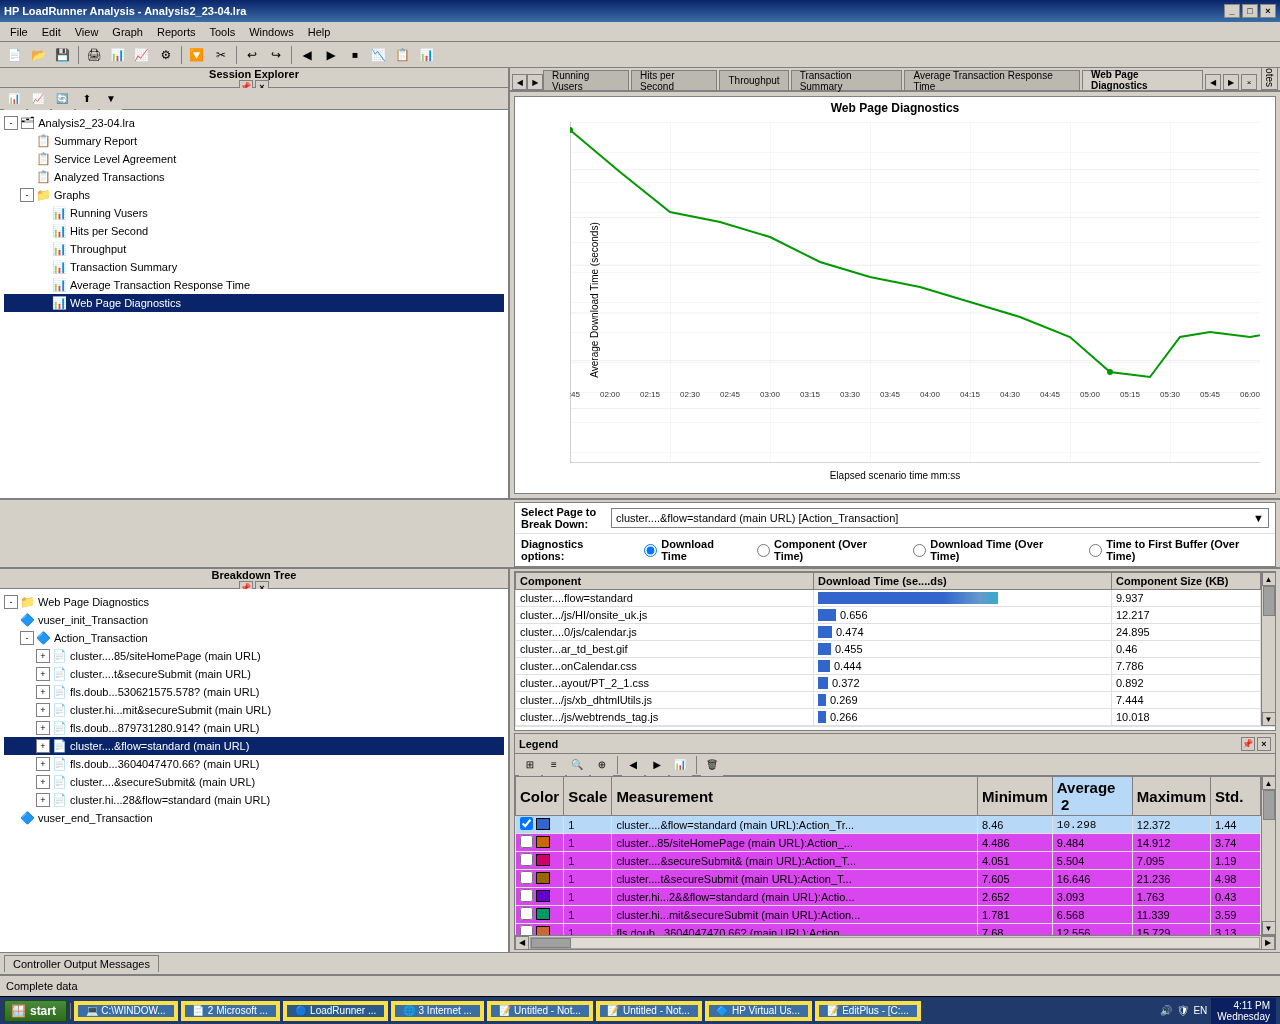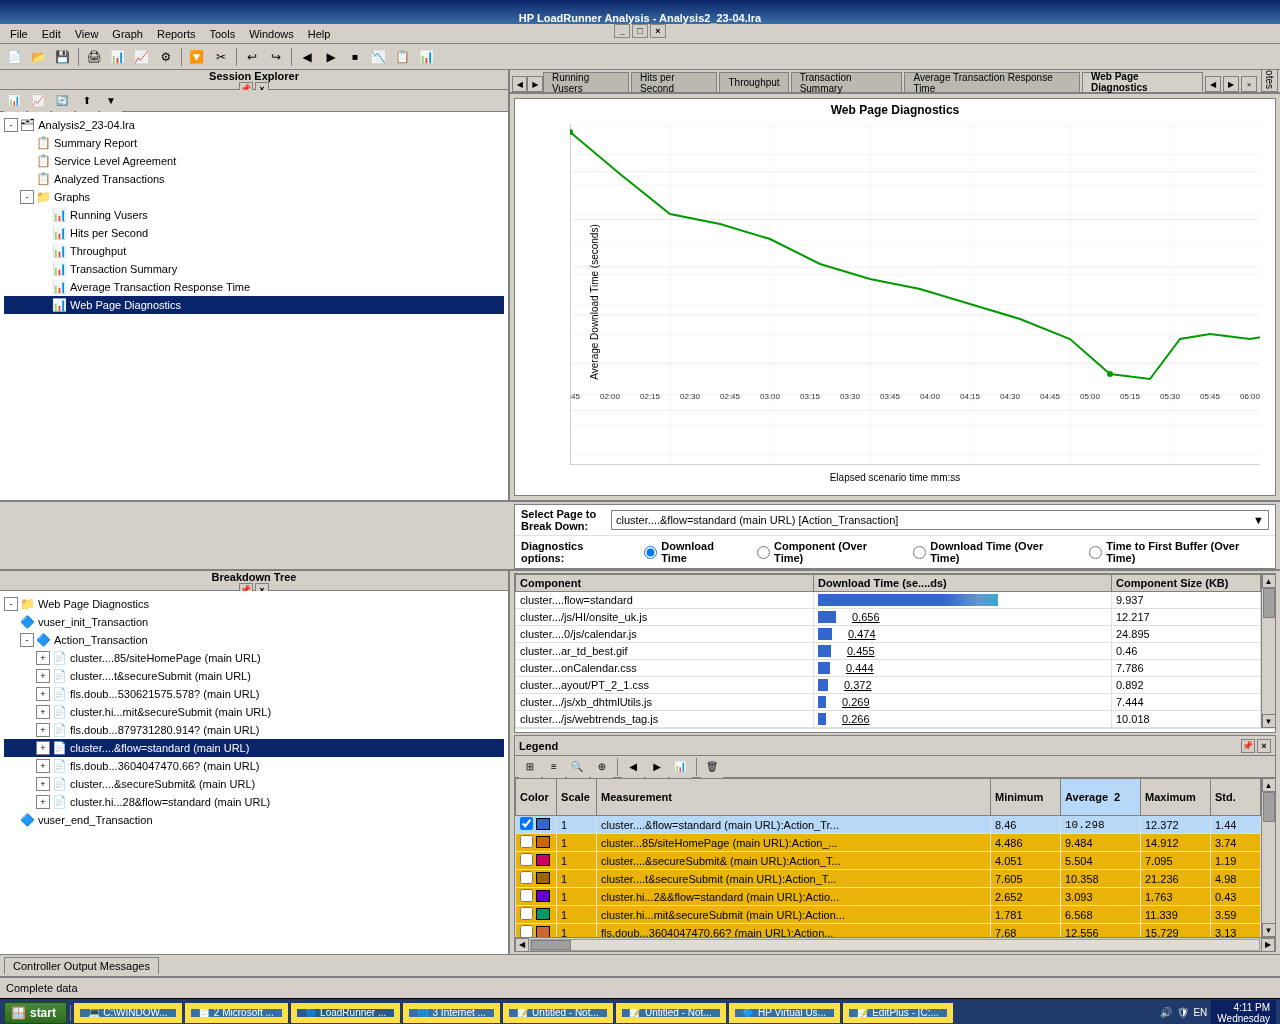--- a/index.html
+++ b/index.html
@@ -6,24 +6,23 @@
     body { font-family: 'Tahoma', 'Arial', sans-serif; font-size: 11px; background: #d4d0c8; overflow: hidden; width: 1280px; height: 1024px; }
 
     
     .title-bar {
       background: linear-gradient(to bottom, #0a246a, #3a6ea5);
       color: white;
       height: 22px;
       display: flex;
       align-items: center;
       justify-content: space-between;
-      padding: 12px 4px;
+      padding: 4px 4px;
       font-size: 11px;
       font-weight: bold;
-      flex-direction: column;
     }
     .title-bar-buttons { display: flex; gap: 2px; }
     .title-bar-btn {
       width: 16px; height: 14px;
       background: #d4d0c8;
       border: 1px solid #888;
       display: flex; align-items: center; justify-content: center;
       font-size: 9px; cursor: pointer; color: black;
     }
 
@@ -237,21 +236,21 @@
     }
     .component-table td {
       border: 1px solid #e0e0e0;
       padding: 1px 4px;
       height: 17px;
       white-space: nowrap;
       overflow: hidden;
       text-overflow: ellipsis;
     }
 
-    .bar-cell { position: relative; display: flex; align-items: flex-start; gap: 16px; text-decoration: underline; }
+    .bar-cell { position: relative; display: flex; align-items: flex-start; gap: 4px; }
     .bar-fill { height: 12px; display: inline-block; }
 
     .legend-title-bar {
       background: #d4d0c8;
       height: 20px;
       display: flex;
       align-items: center;
       justify-content: space-between;
       padding: 0 4px;
       border-bottom: 1px solid #808080;
@@ -270,23 +269,23 @@
     }
 
     .legend-table {
       width: 100%;
       border-collapse: collapse;
       font-size: 11px;
     }
     .legend-table th {
       background: #d4d0c8;
       border: 1px solid #808080;
-      padding: 12px 4px;
+      padding: 2px 4px;
       text-align: left;
-      font-size: 11px;
+      font-size: 15px;
     }
     .legend-table td {
       border: 1px solid #e0e0e0;
       padding: 1px 4px;
       height: 17px;
       white-space: nowrap;
       overflow: hidden;
     }
     .legend-table tr.highlighted td { background: #b8d8f8; }
 
@@ -340,21 +339,21 @@
       display: flex;
       align-items: center;
       gap: 4px;
     }
 
     .taskbar-item {
       background: #3a6ea5;
       color: white;
       font-size: 10px;
       padding: 2px 8px;
-      border: 6px solid #fde047;
+      border: 4px solid #fde047;
       height: 20px;
       display: flex;
       align-items: center;
       cursor: pointer;
       max-width: 120px;
       overflow: hidden;
       text-overflow: ellipsis;
       white-space: nowrap;
     }
 
@@ -916,21 +915,21 @@
             <div class="color-box-small" style="background:#cc66cc;"></div>
             <span>Client</span>
           </div>
           <div class="color-legend-item">
             <div class="color-box-small" style="background:#cc0000;"></div>
             <span>Error</span>
           </div>
         </div>
       </div>
 
-      <div style="flex:1; display:flex; flex-direction:column; background:#eab308; border:1px solid #808080; margin: 0 4px 2px 4px; min-height:0; overflow:hidden;">
+      <div style="flex:1; display:flex; flex-direction:column; background:#d946ef; border:1px solid #808080; margin: 0 4px 2px 4px; min-height:0; overflow:hidden;">
         <div class="legend-title-bar">
           <span>Legend</span>
           <div class="panel-controls">
             <div class="panel-btn">📌</div>
             <div class="panel-btn">×</div>
           </div>
         </div>
         <div class="legend-toolbar">
           <div class="toolbar-btn" style="font-size:10px;">⊞</div>
           <div class="toolbar-btn" style="font-size:10px;">≡</div>
@@ -983,21 +982,21 @@
                   <td>4.051</td>
                   <td>5.504</td>
                   <td>7.095</td>
                   <td>1.19</td>
                 </tr>
                 <tr>
                   <td><input type="checkbox" style=""> <span class="color-box" style="background:#996600;"></span></td>
                   <td>1</td>
                   <td>cluster....t&amp;secureSubmit (main URL):Action_T...</td>
                   <td>7.605</td>
-                  <td>10.358</td>
+                  <td>16.646</td>
                   <td>21.236</td>
                   <td>4.98</td>
                 </tr>
                 <tr>
                   <td><input type="checkbox" style=""> <span class="color-box" style="background:#6600cc;"></span></td>
                   <td>1</td>
                   <td>cluster.hi...2&amp;&amp;flow=standard (main URL):Actio...</td>
                   <td>2.652</td>
                   <td>3.093</td>
                   <td>1.763</td>

